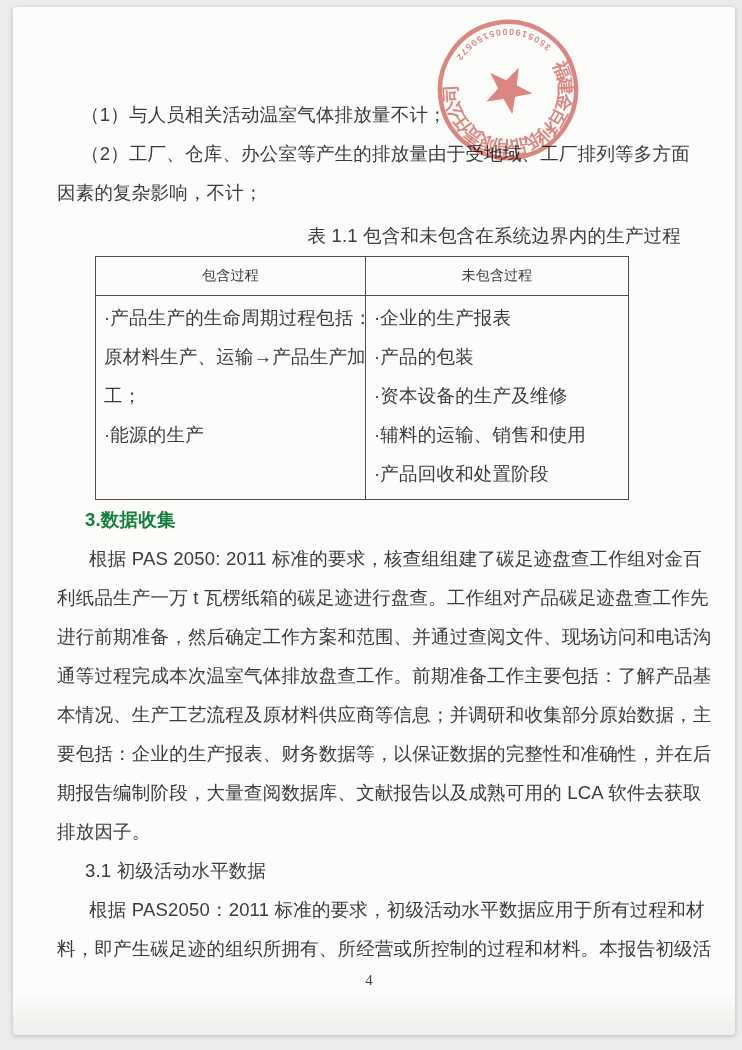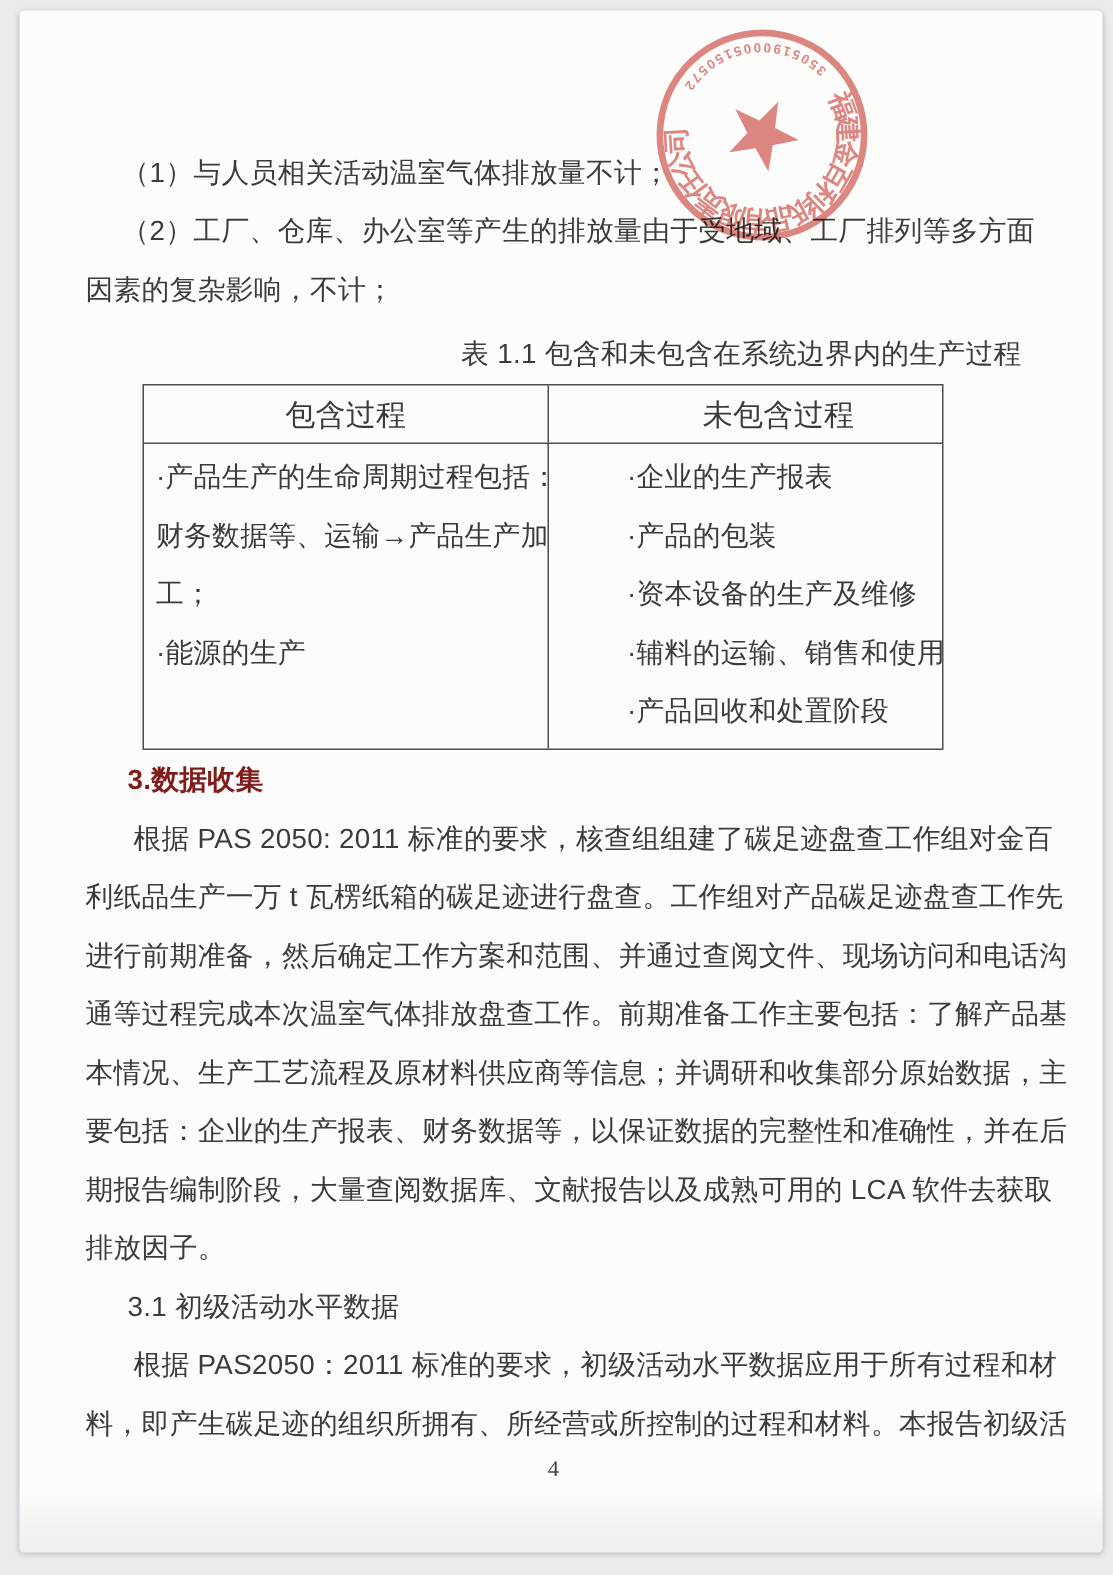--- a/index.html
+++ b/index.html
@@ -23,36 +23,36 @@
   }
   .content{
     position:absolute;left:44px;top:88px;width:624px;
     color:#3b3b3b;
     font-size:18.5px;
     letter-spacing:.2px;
   }
   .ln{line-height:39px;white-space:nowrap;overflow:visible;}
   .ind-item{padding-left:24px;}
   .ind-par{padding-left:32px;}
-  .heading{font-weight:bold;color:#7f1d1d;padding-left:28px;}
+  .heading{font-weight:bold;color:#15803d;padding-left:28px;}
   .subheading{padding-left:28px;}
   .tbl-title{text-align:right;margin-top:4px;}
   
   .tbl{
     margin-left:38px;width:534px;margin-top:1px;
     border:1.4px solid #4d4d4d;
     box-sizing:border-box;
     background:transparent;
   }
   .tbl-head{display:flex;border-bottom:1.4px solid #4d4d4d;height:38px;}
   .tbl-body{display:flex;}
   .cell{box-sizing:border-box;}
   .c1{width:270px;border-right:1.4px solid #4d4d4d;}
-  .c2{flex:1;margin-left:44px;}
-  .tbl-head .cell{display:flex;align-items:center;justify-content:center;font-size:20px;}
+  .c2{flex:1;}
+  .tbl-head .cell{display:flex;align-items:center;justify-content:center;font-size:14px;}
   .tbl-body .cell{padding:2px 11px 6px 8px;}
   .pagenum{
     text-align:center;margin-top:4px;
     font-family:"Liberation Serif",serif;
     font-size:15px;color:#444;
   }
   
   .seal{position:absolute;left:421px;top:9px;width:148px;height:148px;}
   .seal svg{mix-blend-mode:multiply;opacity:.85;}
   .seal-name{font-family:"Liberation Sans",sans-serif;font-size:18px;font-weight:bold;}
@@ -72,21 +72,21 @@
     <div class="ln tbl-title">表 1.1 包含和未包含在系统边界内的生产过程</div>
 
     <div class="tbl">
       <div class="tbl-head">
         <div class="cell c1">包含过程</div>
         <div class="cell c2">未包含过程</div>
       </div>
       <div class="tbl-body">
         <div class="cell c1">
           <div class="ln">·产品生产的生命周期过程包括：</div>
-          <div class="ln">财务数据等、运输→产品生产加</div>
+          <div class="ln">原材料生产、运输→产品生产加</div>
           <div class="ln">工；</div>
           <div class="ln">·能源的生产</div>
         </div>
         <div class="cell c2">
           <div class="ln">·企业的生产报表</div>
           <div class="ln">·产品的包装</div>
           <div class="ln">·资本设备的生产及维修</div>
           <div class="ln">·辅料的运输、销售和使用</div>
           <div class="ln">·产品回收和处置阶段</div>
         </div>

